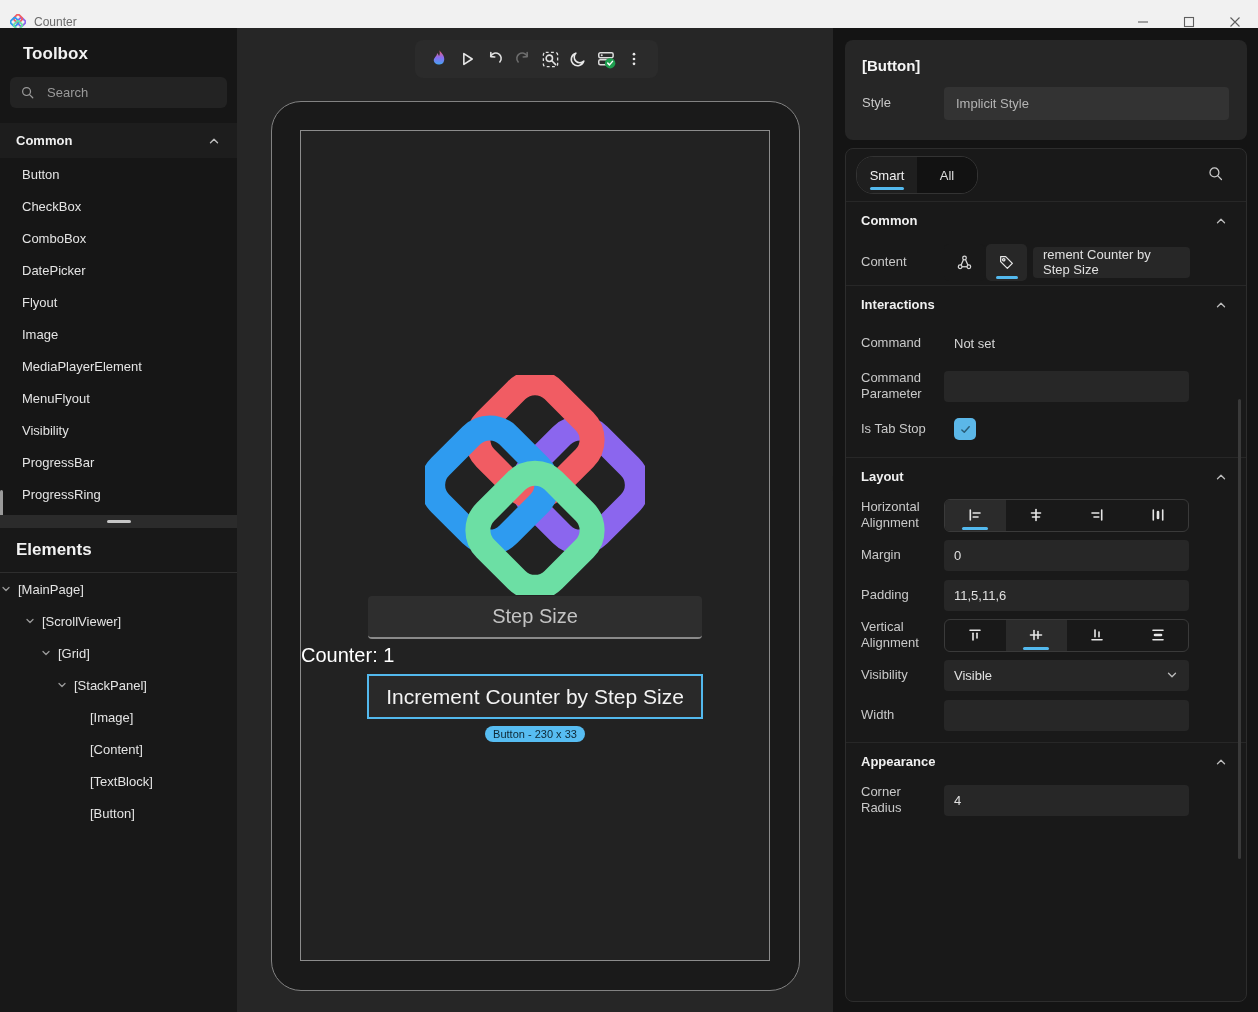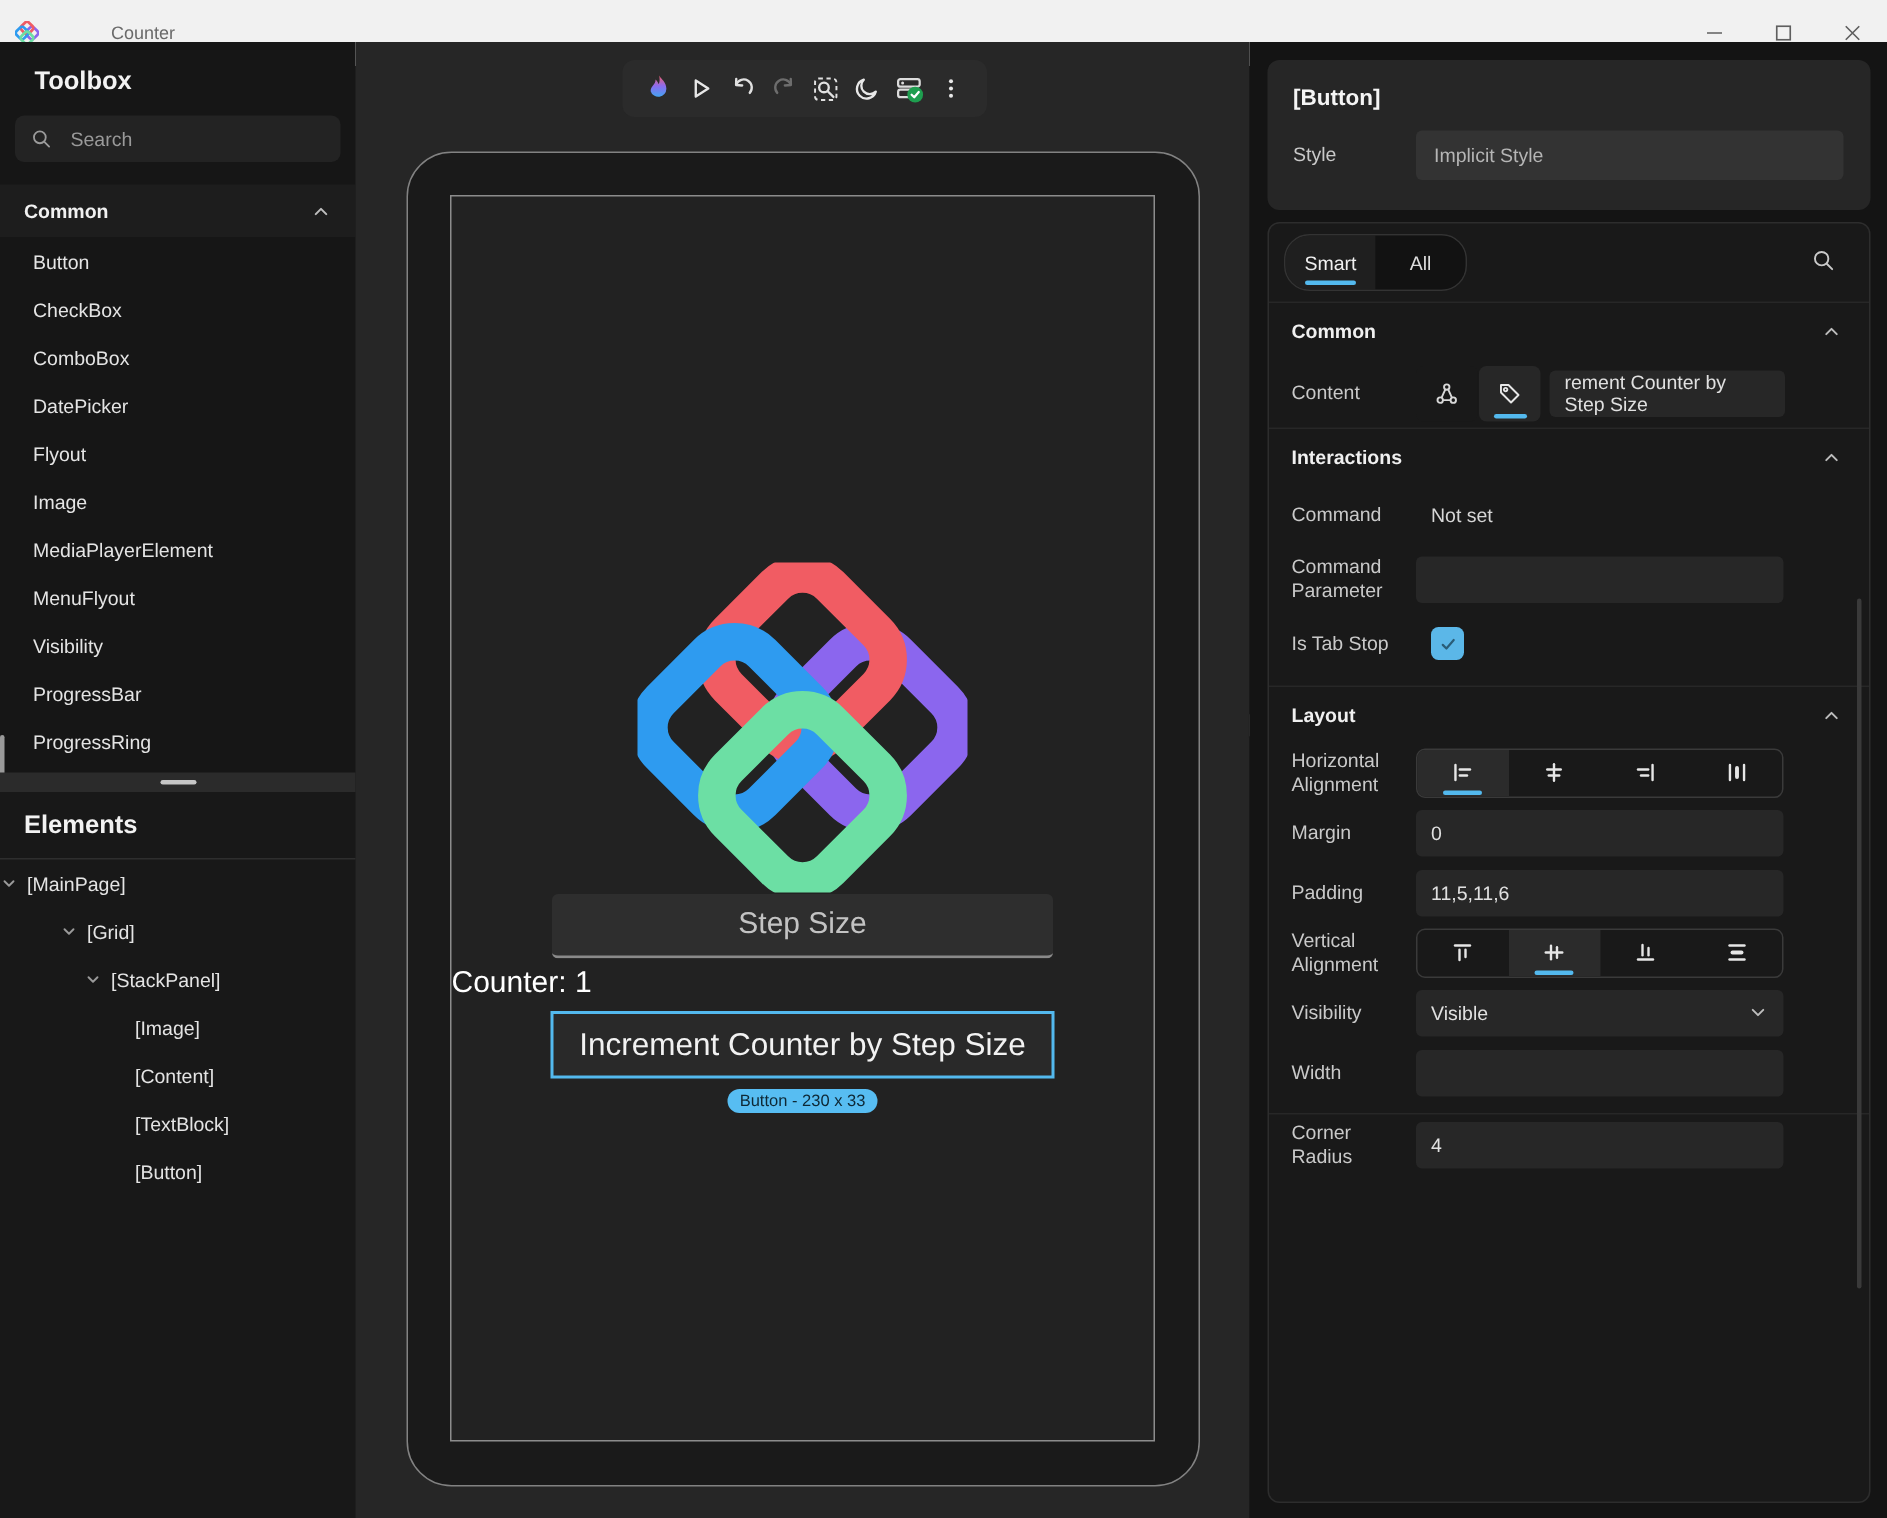--- a/index.html
+++ b/index.html
@@ -2,21 +2,21 @@
 <html><head>
 <meta charset="utf-8">
 <style>
   * { margin:0; padding:0; box-sizing:border-box; }
   html,body { width:1258px; height:1012px; background:#0d0d0d; overflow:hidden;
     font-family:"Liberation Sans", sans-serif; }
   #window { position:relative; width:1258px; height:1012px; background:#161616; }
 
   
   .titlebar { position:absolute; top:0; left:0; right:0; height:44px; background:#f1f1f1;
-    display:flex; align-items:center;gap:40px; }
+    display:flex; align-items:center; }
   .titlebar .app-icon { margin-left:10px; width:16px; height:16px; }
   .titlebar .title { margin-left:8px; font-size:12px; color:#6a6a6a; }
   .win-controls { margin-left:auto; display:flex; height:28px; }
   .win-btn { width:46px; height:28px; display:flex; align-items:center; justify-content:center; }
 
   
   .main { position:absolute; top:28px; left:0; right:0; bottom:0; display:flex; }
   .left-panel { width:237px; background:#161616; position:relative; flex:none; }
   .canvas { width:596px; background:#262626; position:relative; flex:none; overflow:hidden; }
   .right-panel { width:425px; background:#141414; position:relative; flex:none; }
@@ -190,20 +190,28 @@
         <div class="el-divider"></div>
         <div id="elements-tree">
             <div class="tree-row" style="padding-left: 0;">
               <span class="tree-chevron">
                 <svg width="12" height="12" viewBox="0 0 16 16">
                   <polyline points="4,6 8,10 12,6" fill="none" stroke="#9a9a9a" stroke-width="1.7" stroke-linecap="round" stroke-linejoin="round"></polyline>
                 </svg>
               </span>
               <span>[MainPage]</span>
             </div>
+            <div class="tree-row" style="padding-left: 24px;">
+              <span class="tree-chevron">
+                <svg width="12" height="12" viewBox="0 0 16 16">
+                  <polyline points="4,6 8,10 12,6" fill="none" stroke="#9a9a9a" stroke-width="1.7" stroke-linecap="round" stroke-linejoin="round"></polyline>
+                </svg>
+              </span>
+              <span>[ScrollViewer]</span>
+            </div>
             <div class="tree-row" style="padding-left: 40px;">
               <span class="tree-chevron">
                 <svg width="12" height="12" viewBox="0 0 16 16">
                   <polyline points="4,6 8,10 12,6" fill="none" stroke="#9a9a9a" stroke-width="1.7" stroke-linecap="round" stroke-linejoin="round"></polyline>
                 </svg>
               </span>
               <span>[Grid]</span>
             </div>
             <div class="tree-row" style="padding-left: 56px;">
               <span class="tree-chevron">
@@ -497,20 +505,26 @@
               </svg>
           </div>
         </div>
         <div class="field-row">
           <span class="flabel">Width</span>
           <div class="text-input"></div>
         </div>
         <div style="height:7px"></div>
         <div class="pdivider"></div>
 
+        <div class="section-header">
+          <span class="sh-label">Appearance</span>
+          <svg width="14" height="14" viewBox="0 0 16 16">
+              <polyline points="4,10 8,6 12,10" fill="none" stroke="#bdbdbd" stroke-width="1.5" stroke-linecap="round" stroke-linejoin="round"></polyline>
+            </svg>
+        </div>
         <div class="field-row">
           <span class="flabel">Corner Radius</span>
           <div class="text-input">4</div>
         </div>
 
         <div class="prop-scroll-thumb"></div>
       </div>
     </aside>
   </div>
 </div>

